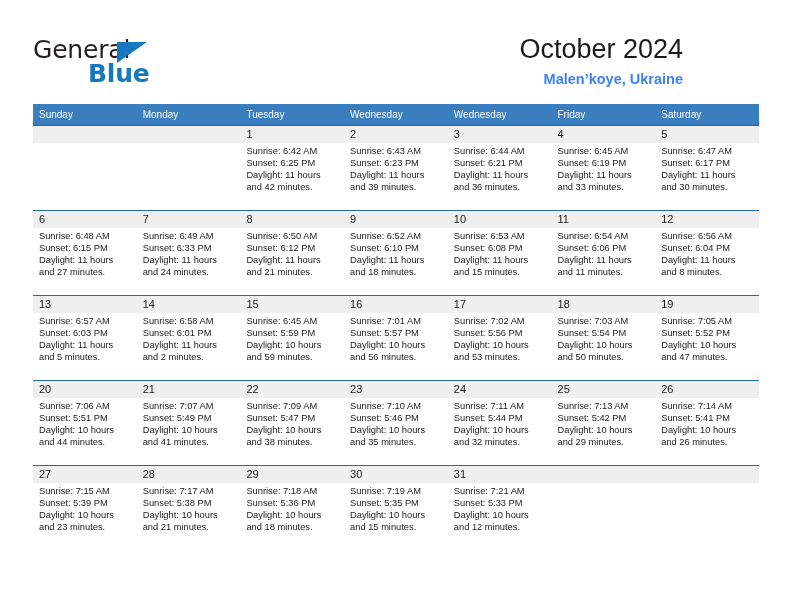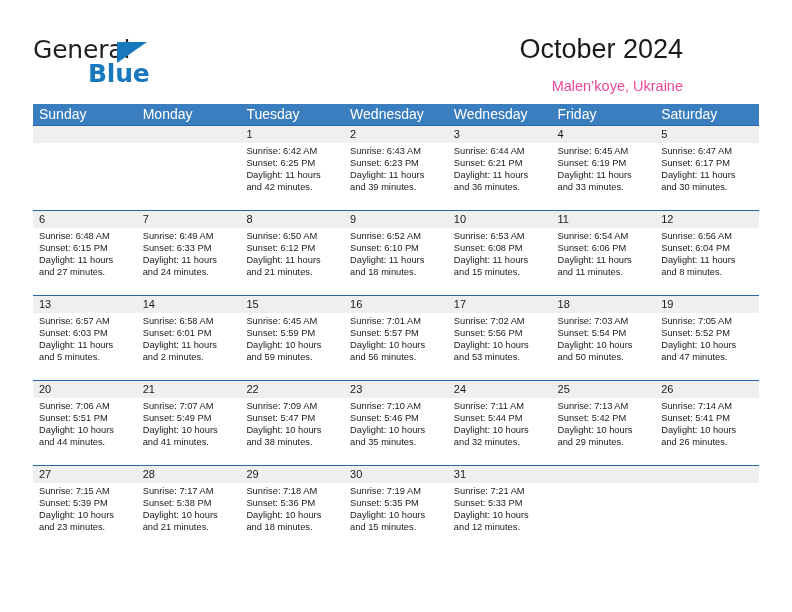--- a/index.html
+++ b/index.html
@@ -78,41 +78,41 @@
   }
   .cal-title {
     font-size: 27px;
     font-weight: 400;
     color: #1a1a1a;
     line-height: 34px;
     white-space: nowrap;
     margin-left: 35px;
   }
   .cal-subtitle {
-    margin-top: 11px;
+    margin-top: 4px;
     font-size: 14.5px;
-    font-weight: 400;
-    color: #ec4899;
+    font-weight: 700;
+    color: #3b82f6;
     line-height: 18px;
     white-space: nowrap;
   }
 
   
   .calendar {
     position: absolute;
     left: 33px;
     top: 104px;
     width: 726px;
     border-collapse: collapse;
     table-layout: fixed;
   }
   .calendar th {
     background: #3b7ebf;
     color: #ffffff;
-    font-size: 14px;
+    font-size: 10px;
     font-weight: 400;
     text-align: left;
     padding: 5px 0 5px 6px;
     height: 11px;
     line-height: 11px;
     border: none;
   }
   .calendar td {
     vertical-align: top;
     padding: 0;

